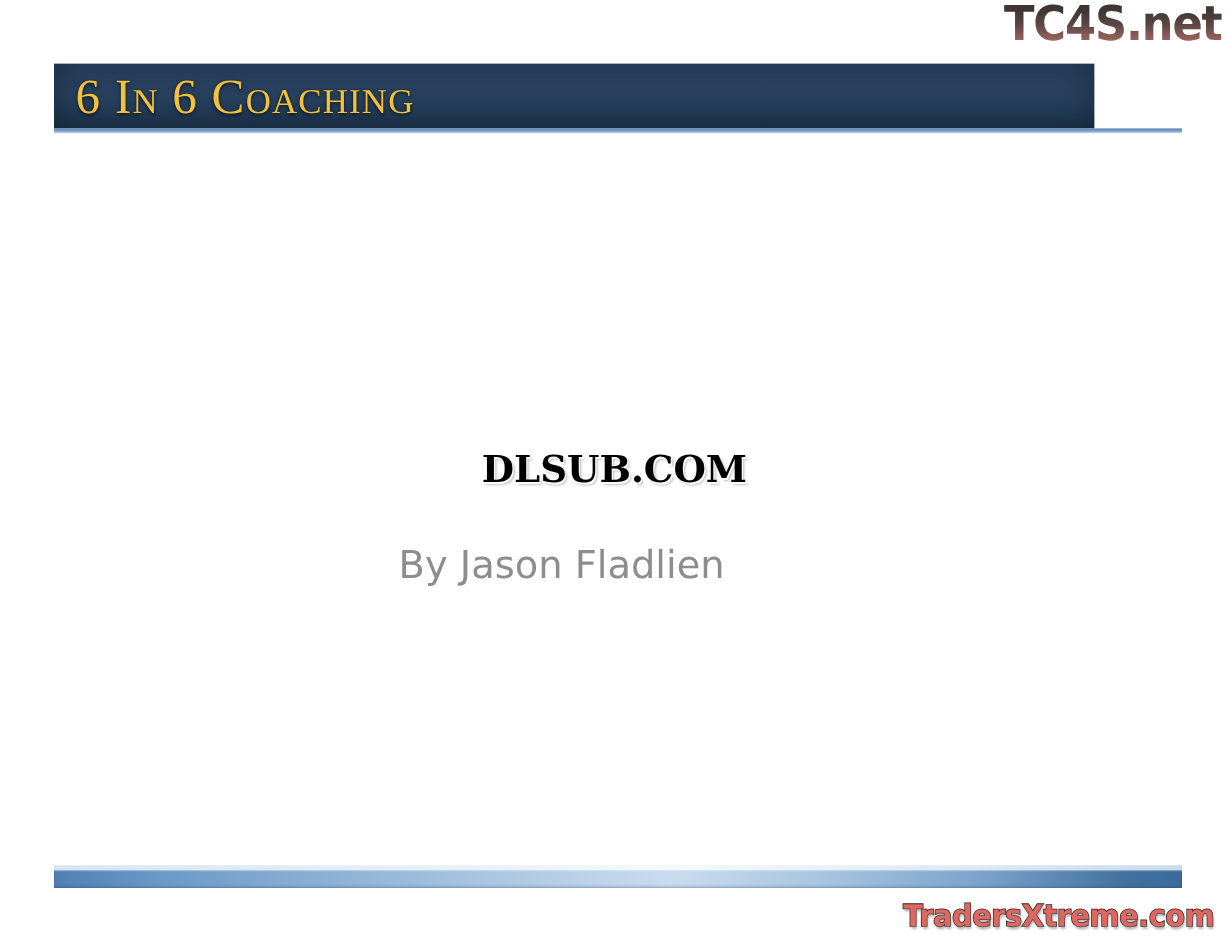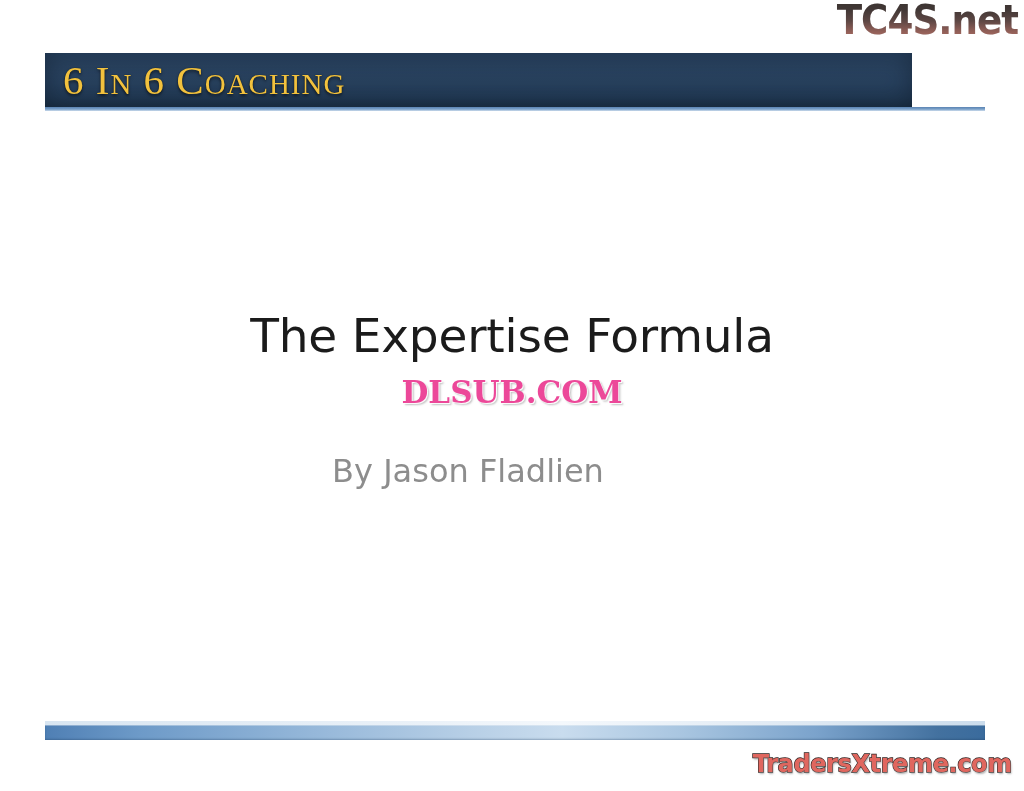--- a/index.html
+++ b/index.html
@@ -128,21 +128,21 @@
     pointer-events: none;
   }
   .dlsub-watermark .dlsub-text {
     display: inline-block;
     font-family: "DejaVu Serif", serif;
     font-weight: bold;
     font-size: 31px;
     line-height: 37px;
     letter-spacing: 0px;
     transform: scaleX(1.0);
-    color: #ec4899;
+    color: #000000;
     -webkit-text-stroke: 2.4px #ffffff;
     paint-order: stroke fill;
     text-shadow:
        1px 1px 0 rgba(255,255,255,0.9),
        2px 2px 2px rgba(140,140,140,0.55);
     white-space: nowrap;
     user-select: none;
   }
 
   
@@ -220,21 +220,20 @@
 <div id="slide">
 
   <div class="tc4s-shadow">TC4S.net</div>
   <div class="tc4s-watermark">TC4S.net</div>
 
   <div class="header-banner">
     <div class="header-title">6 In 6 Coaching</div>
   </div>
   <div class="header-underline"></div>
 
-  <div class="title-main">The Expertise Formula</div>
 
   <div class="dlsub-watermark">
     <span class="dlsub-text">DLSUB.COM</span>
   </div>
 
   <div class="title-sub">By Jason Fladlien</div>
 
   <div class="footer-bar-topline"></div>
   <div class="footer-bar"></div>
 

